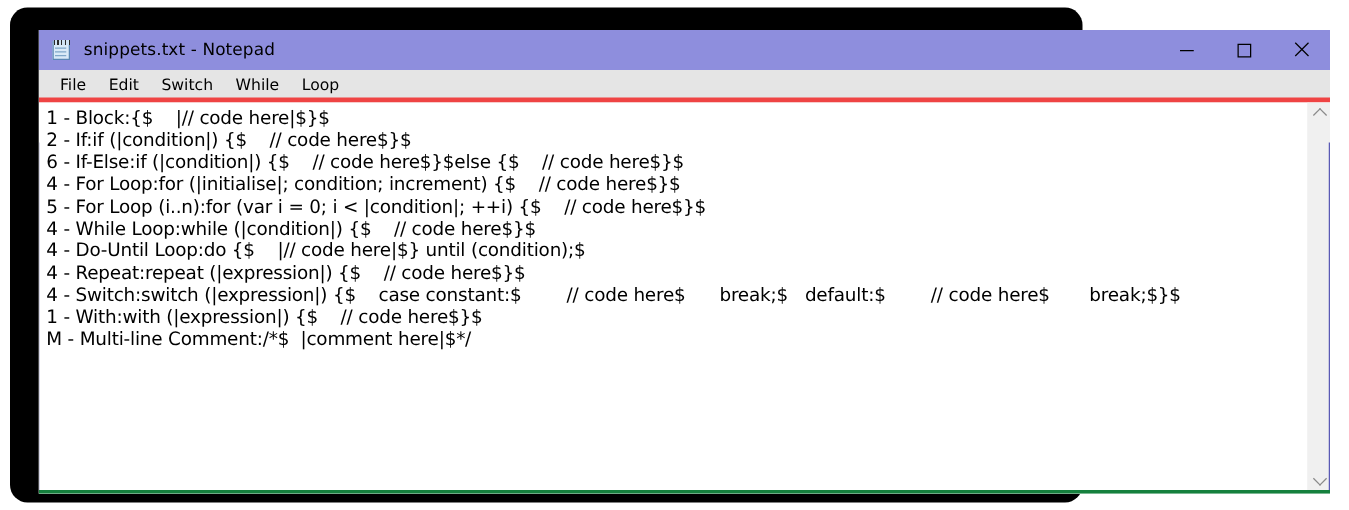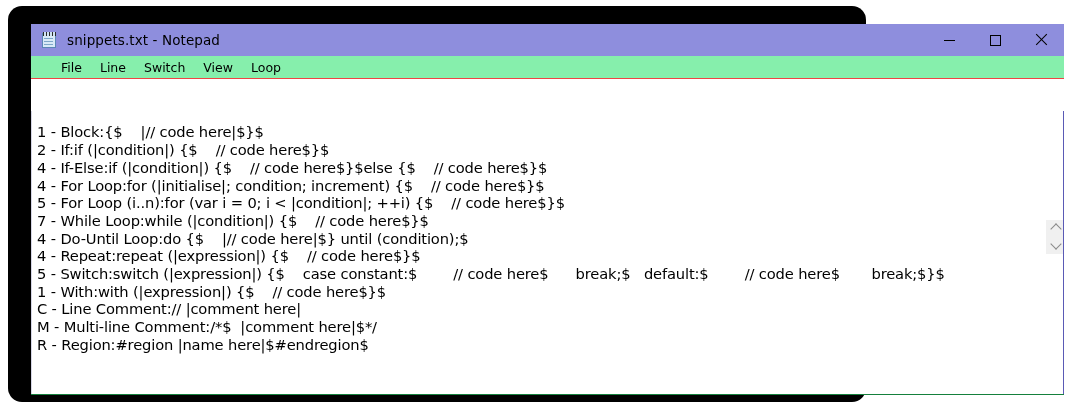--- a/index.html
+++ b/index.html
@@ -138,43 +138,42 @@
     height: 0;
     border-top: 1.4px solid #000;
   }
   .cap-close::before { transform: rotate(45deg); }
   .cap-close::after  { transform: rotate(-45deg); }
 
   
   .menu-bar {
     height: 22px;
     min-height: 22px;
-    background: #86efac;
-    display: flex;
-    align-items: center;
-    padding-left: 21px;
-    border-bottom: 1px solid #ef4444;
+    background: #e5e5e5;
+    display: flex;
+    align-items: center;
+    padding-left: 8px;
+    border-bottom: 4px solid #ef4444;
   }
   .menu-item {
     font-size: 12.5px;
     color: #000000;
     padding: 0 9px;
     font-family: "DejaVu Sans", sans-serif;
     white-space: nowrap;
   }
 
   
   .body-area {
     flex: 1;
     display: flex;
     background: #ffffff;
     position: relative;
     overflow: hidden;
-    border-bottom: 1px solid #15803d;
-    align-items: center;
+    border-bottom: 3px solid #15803d;
   }
   .text-area {
     flex: 1;
     padding: 4px 0 0 6px;
     overflow: hidden;
     position: relative;
   }
   .text-line {
     font-family: "DejaVu Sans", sans-serif;
     font-size: 14.7px;
@@ -252,43 +251,41 @@
           <span class="cap-max"></span>
         </div>
         <div class="caption-btn">
           <span class="cap-close"></span>
         </div>
       </div>
     </div>
 
     <div class="menu-bar">
       <span class="menu-item">File</span>
-      <span class="menu-item">Line</span>
+      <span class="menu-item">Edit</span>
       <span class="menu-item">Switch</span>
-      <span class="menu-item">View</span>
+      <span class="menu-item">While</span>
       <span class="menu-item">Loop</span>
     </div>
 
     <div class="body-area">
       <div class="win-edge-left"></div>
 
       <div class="text-area">
         <div class="text-line">1 - Block:{$    |// code here|$}$</div>
         <div class="text-line">2 - If:if (|condition|) {$    // code here$}$</div>
-        <div class="text-line">4 - If-Else:if (|condition|) {$    // code here$}$else {$    // code here$}$</div>
+        <div class="text-line">6 - If-Else:if (|condition|) {$    // code here$}$else {$    // code here$}$</div>
         <div class="text-line">4 - For Loop:for (|initialise|; condition; increment) {$    // code here$}$</div>
         <div class="text-line">5 - For Loop (i..n):for (var i = 0; i &lt; |condition|; ++i) {$    // code here$}$</div>
-        <div class="text-line">7 - While Loop:while (|condition|) {$    // code here$}$</div>
+        <div class="text-line">4 - While Loop:while (|condition|) {$    // code here$}$</div>
         <div class="text-line">4 - Do-Until Loop:do {$    |// code here|$} until (condition);$</div>
         <div class="text-line">4 - Repeat:repeat (|expression|) {$    // code here$}$</div>
-        <div class="text-line">5 - Switch:switch (|expression|) {$    case constant:$        // code here$      break;$   default:$        // code here$       break;$}$</div>
+        <div class="text-line">4 - Switch:switch (|expression|) {$    case constant:$        // code here$      break;$   default:$        // code here$       break;$}$</div>
         <div class="text-line">1 - With:with (|expression|) {$    // code here$}$</div>
-        <div class="text-line">C - Line Comment:// |comment here|</div>
         <div class="text-line">M - Multi-line Comment:/*$  |comment here|$*/</div>
-        <div class="text-line">R - Region:#region |name here|$#endregion$</div>
       </div>
 
       <div class="scrollbar">
         <div class="sb-arrow">
           <span class="chev chev-up"></span>
         </div>
         <div class="sb-track"></div>
         <div class="sb-arrow">
           <span class="chev chev-down"></span>
         </div>

